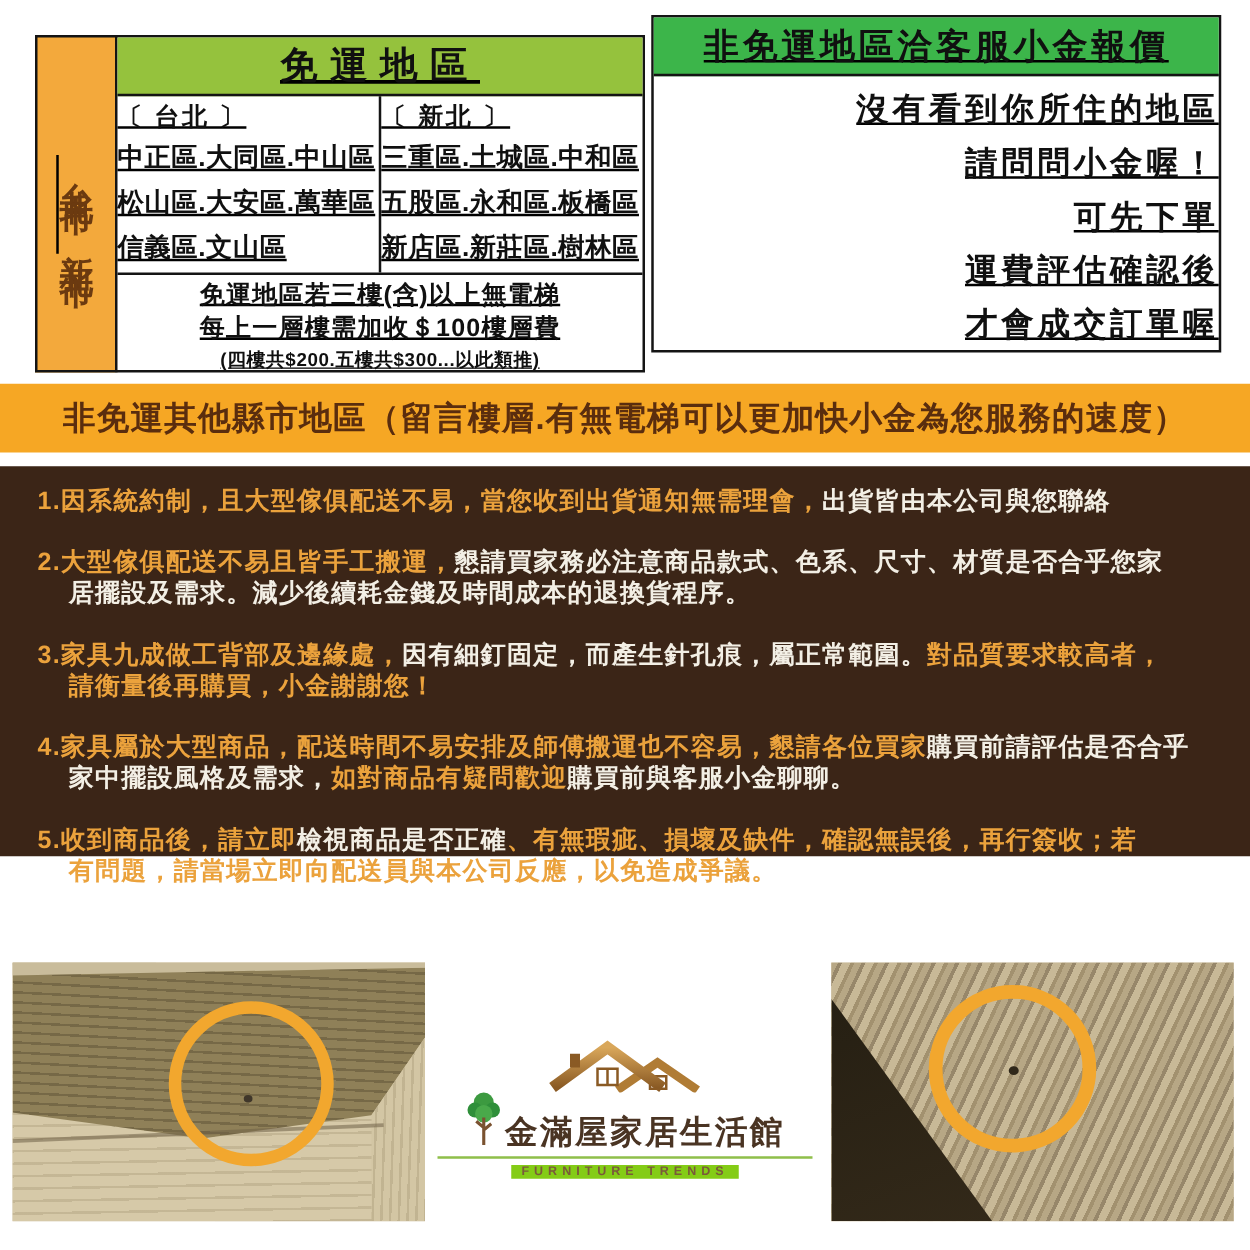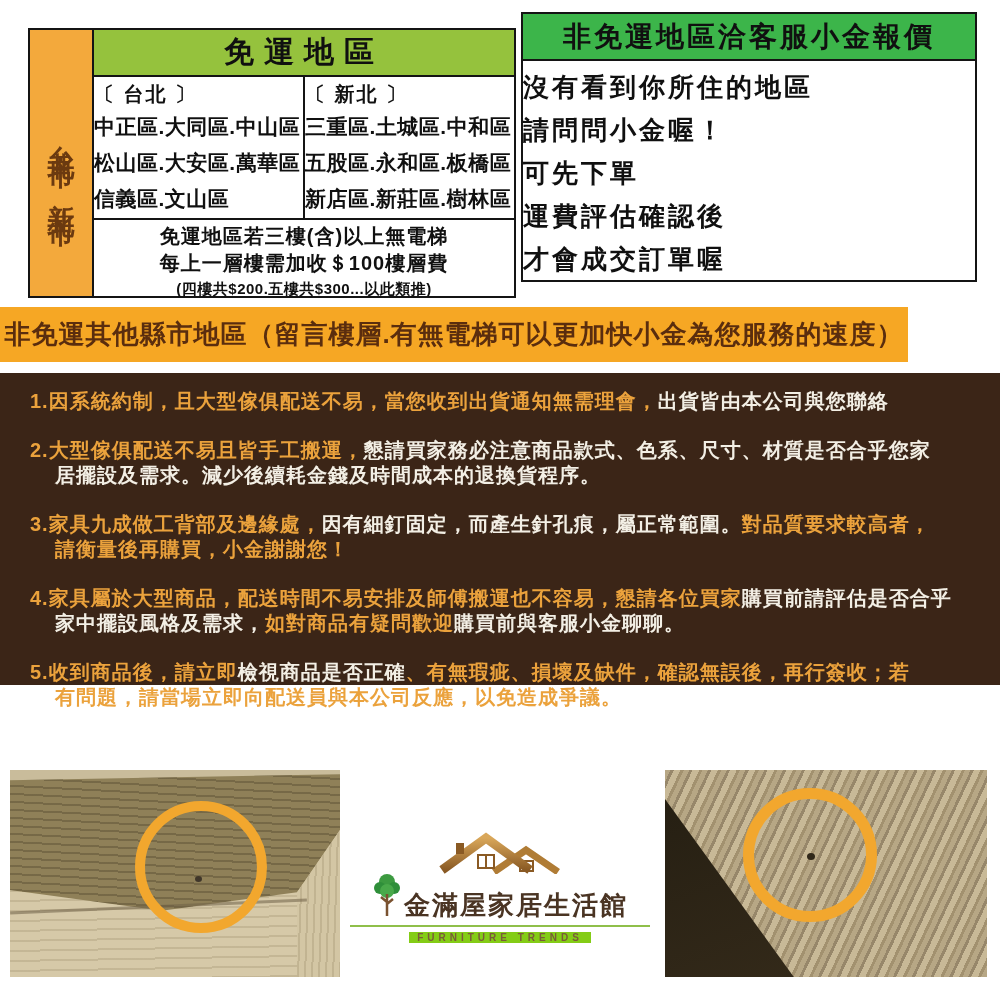--- a/index.html
+++ b/index.html
@@ -2,21 +2,21 @@
 <html style="--orange-text: #EBA23C; --cream-text: #F3EFE5; --dark-bg: #3B2517; --banner-bg: #F6A724; --banner-text: #5A2D0E; --sidebar-bg: #F3A93C; --sidebar-text: #6B3A10; --green-left: #95C23D; --green-right: #3CB54A; --border: #141414; --ring: #F2A72E; --logo-text: #4A3423; --logo-green: #8FBF4A; --tagline: #7A5A3A;"><head>
 <meta charset="utf-8">
 <style>
   html,body{margin:0;padding:0;background:#ffffff;}
   #page{
     position:relative;width:1000px;height:1000px;background:#fff;overflow:hidden;
     font-family:"Liberation Sans","DejaVu Sans",sans-serif;font-weight:bold;
     -webkit-font-smoothing:antialiased;
   }
   
-  .cellbox{position:absolute;box-sizing:border-box;border:2px solid var(--border,#141414);background:#fff;}
+  .cellbox{position:absolute;box-sizing:border-box;border:2px solid var(--border,#141414);background:#fff;text-decoration:underline;}
   .sidebar{
     left:28px;top:28px;width:66px;height:270px;background:var(--sidebar-bg,#F3A93C);
     display:flex;align-items:center;justify-content:center;
   }
   .sidebar span{
     writing-mode:vertical-rl;text-orientation:upright;
     font-size:27px;letter-spacing:7px;color:var(--sidebar-text,#6B3A10);
   }
   .free-table{left:92px;top:28px;width:424px;height:270px;display:flex;flex-direction:column;}
   .ft-header{
@@ -31,25 +31,25 @@
   .district-line{font-size:21px;line-height:36px;letter-spacing:0.5px;}
   .ft-note{flex:1;text-align:center;padding-top:3px;color:#101010;}
   .note-l1,.note-l2{font-size:20px;line-height:27px;letter-spacing:1px;}
   .note-l3{font-size:15px;line-height:23px;letter-spacing:0.5px;}
   .quote-box{left:521px;top:12px;width:456px;height:270px;display:flex;flex-direction:column;}
   .qb-header{
     height:45px;flex:none;background:var(--green-right,#3CB54A);border-bottom:2px solid var(--border,#141414);
     display:flex;align-items:center;justify-content:center;
     font-size:28px;letter-spacing:3px;color:#101010;
   }
-  .qb-body{flex:1;padding-top:5px;text-align:left;color:#101010;}
+  .qb-body{flex:1;padding-top:5px;text-align:right;color:#101010;}
   .quote-line{font-size:26px;line-height:43px;letter-spacing:3px;}
   
   .banner{
-    position:absolute;left:0;top:307px;width:908px;height:55px;background:var(--banner-bg,#F6A724);
+    position:absolute;left:0;top:307px;width:1000px;height:55px;background:var(--banner-bg,#F6A724);
     display:flex;align-items:center;justify-content:center;
     font-size:26px;letter-spacing:1px;color:var(--banner-text,#5A2D0E);
   }
   
   .notices{
     position:absolute;left:0;top:373px;width:1000px;height:312px;background:var(--dark-bg,#3B2517);
     box-sizing:border-box;padding:16px 10px 0 30px;
   }
   .notice-item{margin-bottom:24px;}
   .notice-line{white-space:nowrap;font-size:20px;line-height:25px;letter-spacing:1px;}

